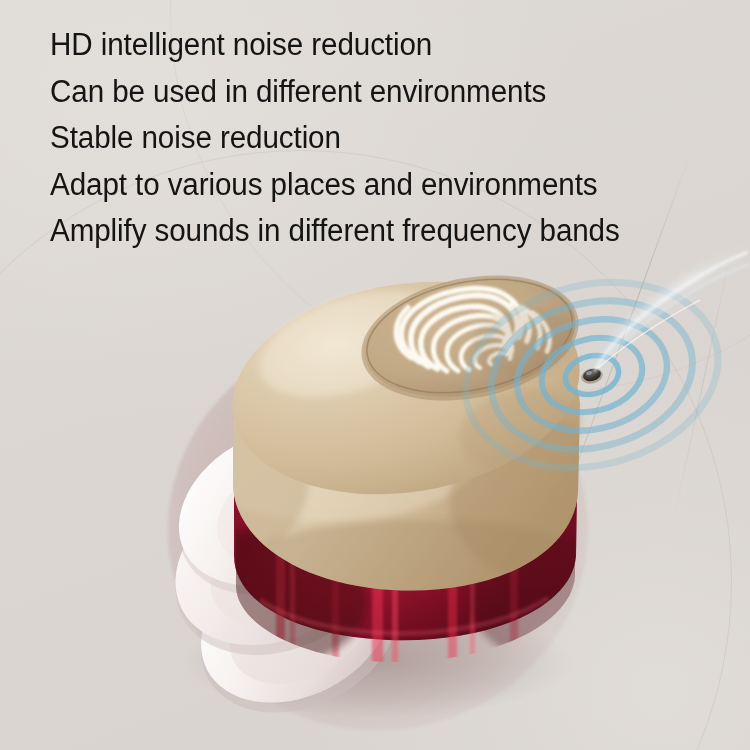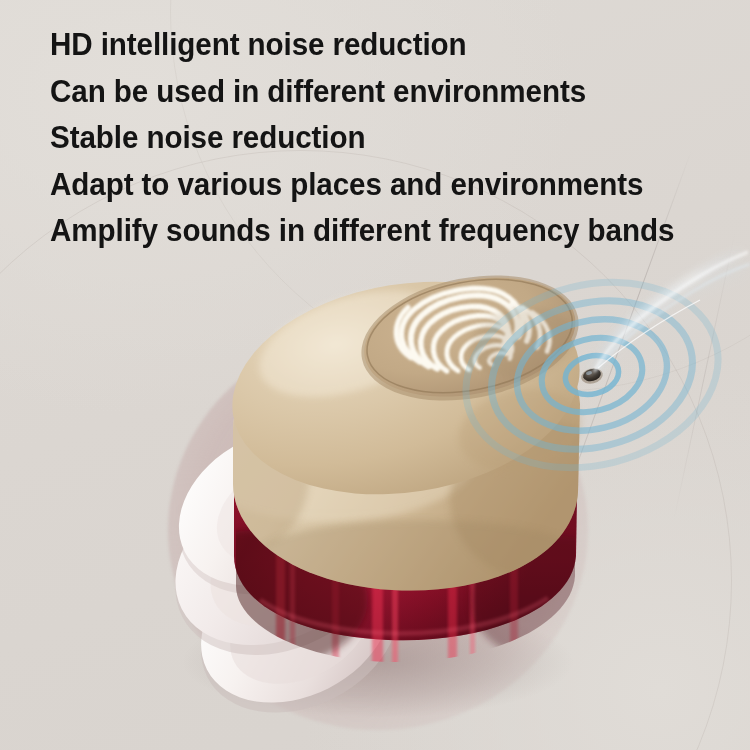--- a/index.html
+++ b/index.html
@@ -67,21 +67,20 @@
     transform-origin: top center;
   }
 
   
   .feature-list {
     position: absolute;
     left: 50px;
     top: 22px;
     width: 690px;
     z-index: 40;
-    font-weight: bold;
   }
   .feature-line {
     display: block;
     font-size: 31px;
     line-height: 46.5px;
     color: #141414;
     letter-spacing: -0.1px;
     white-space: nowrap;
     font-stretch: condensed;
     transform: scaleX(0.955);

